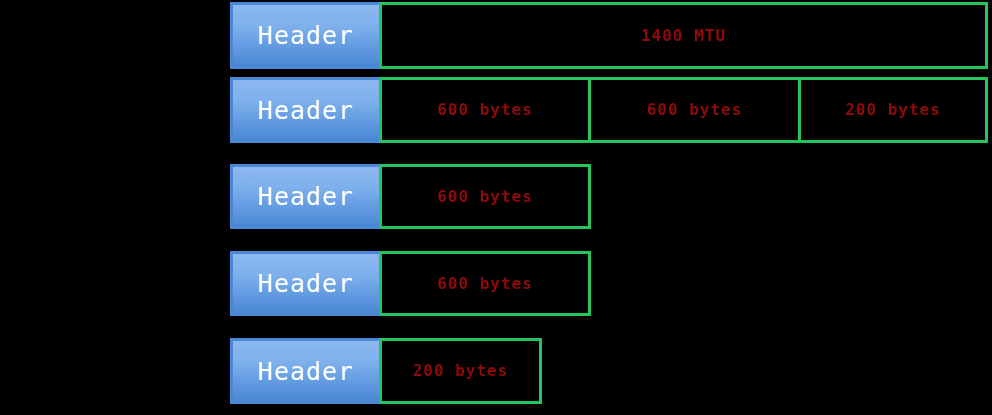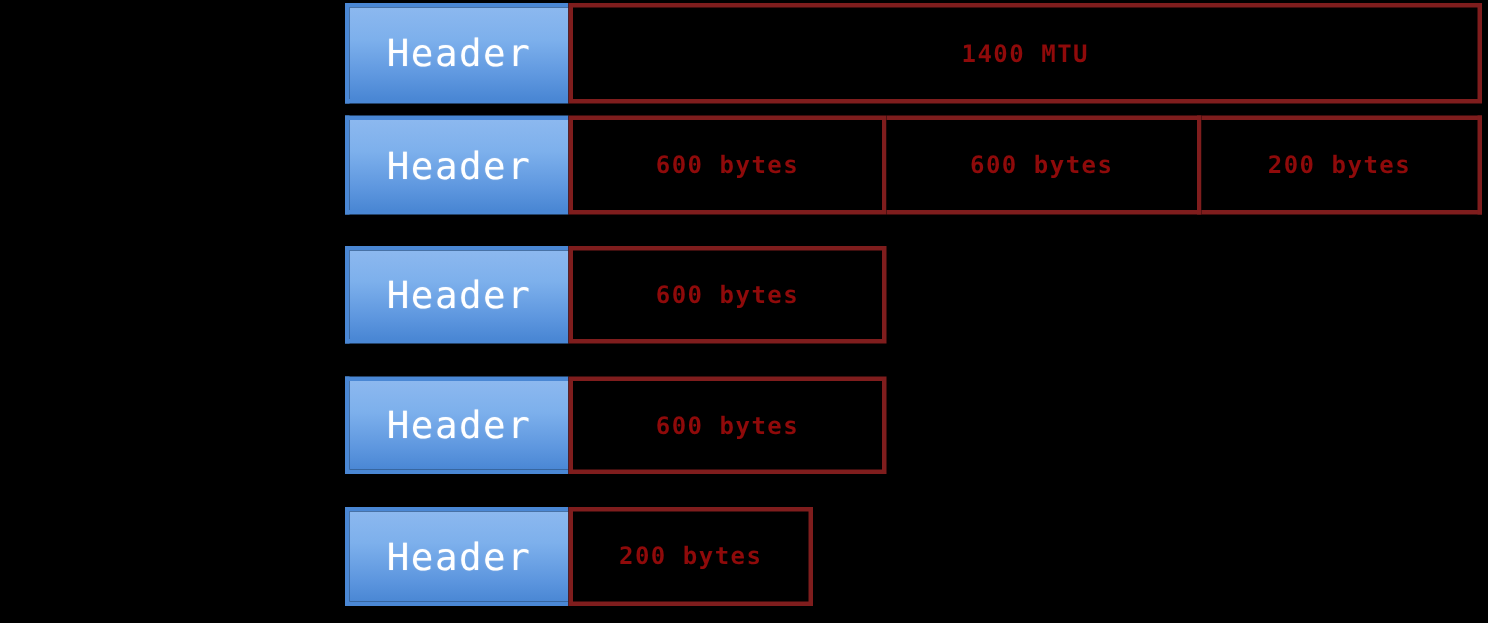--- a/index.html
+++ b/index.html
@@ -42,21 +42,21 @@
     font-family: "DejaVu Sans Mono", monospace;
     font-size: 25px;
     letter-spacing: 1px;
     line-height: 1;
     text-shadow: 0 0 1px rgba(255,255,255,0.35);
   }
 
   .payload-block {
     box-sizing: border-box;
     background: #000000;
-    border: 3px solid #7f1d1d;
+    border: 3px solid #22c55e;
     display: flex;
     align-items: center;
     justify-content: center;
     color: #8f0a0a;
     font-family: "DejaVu Sans Mono", monospace;
     font-size: 16px;
     font-weight: bold;
     letter-spacing: 1px;
     line-height: 1;
   }

